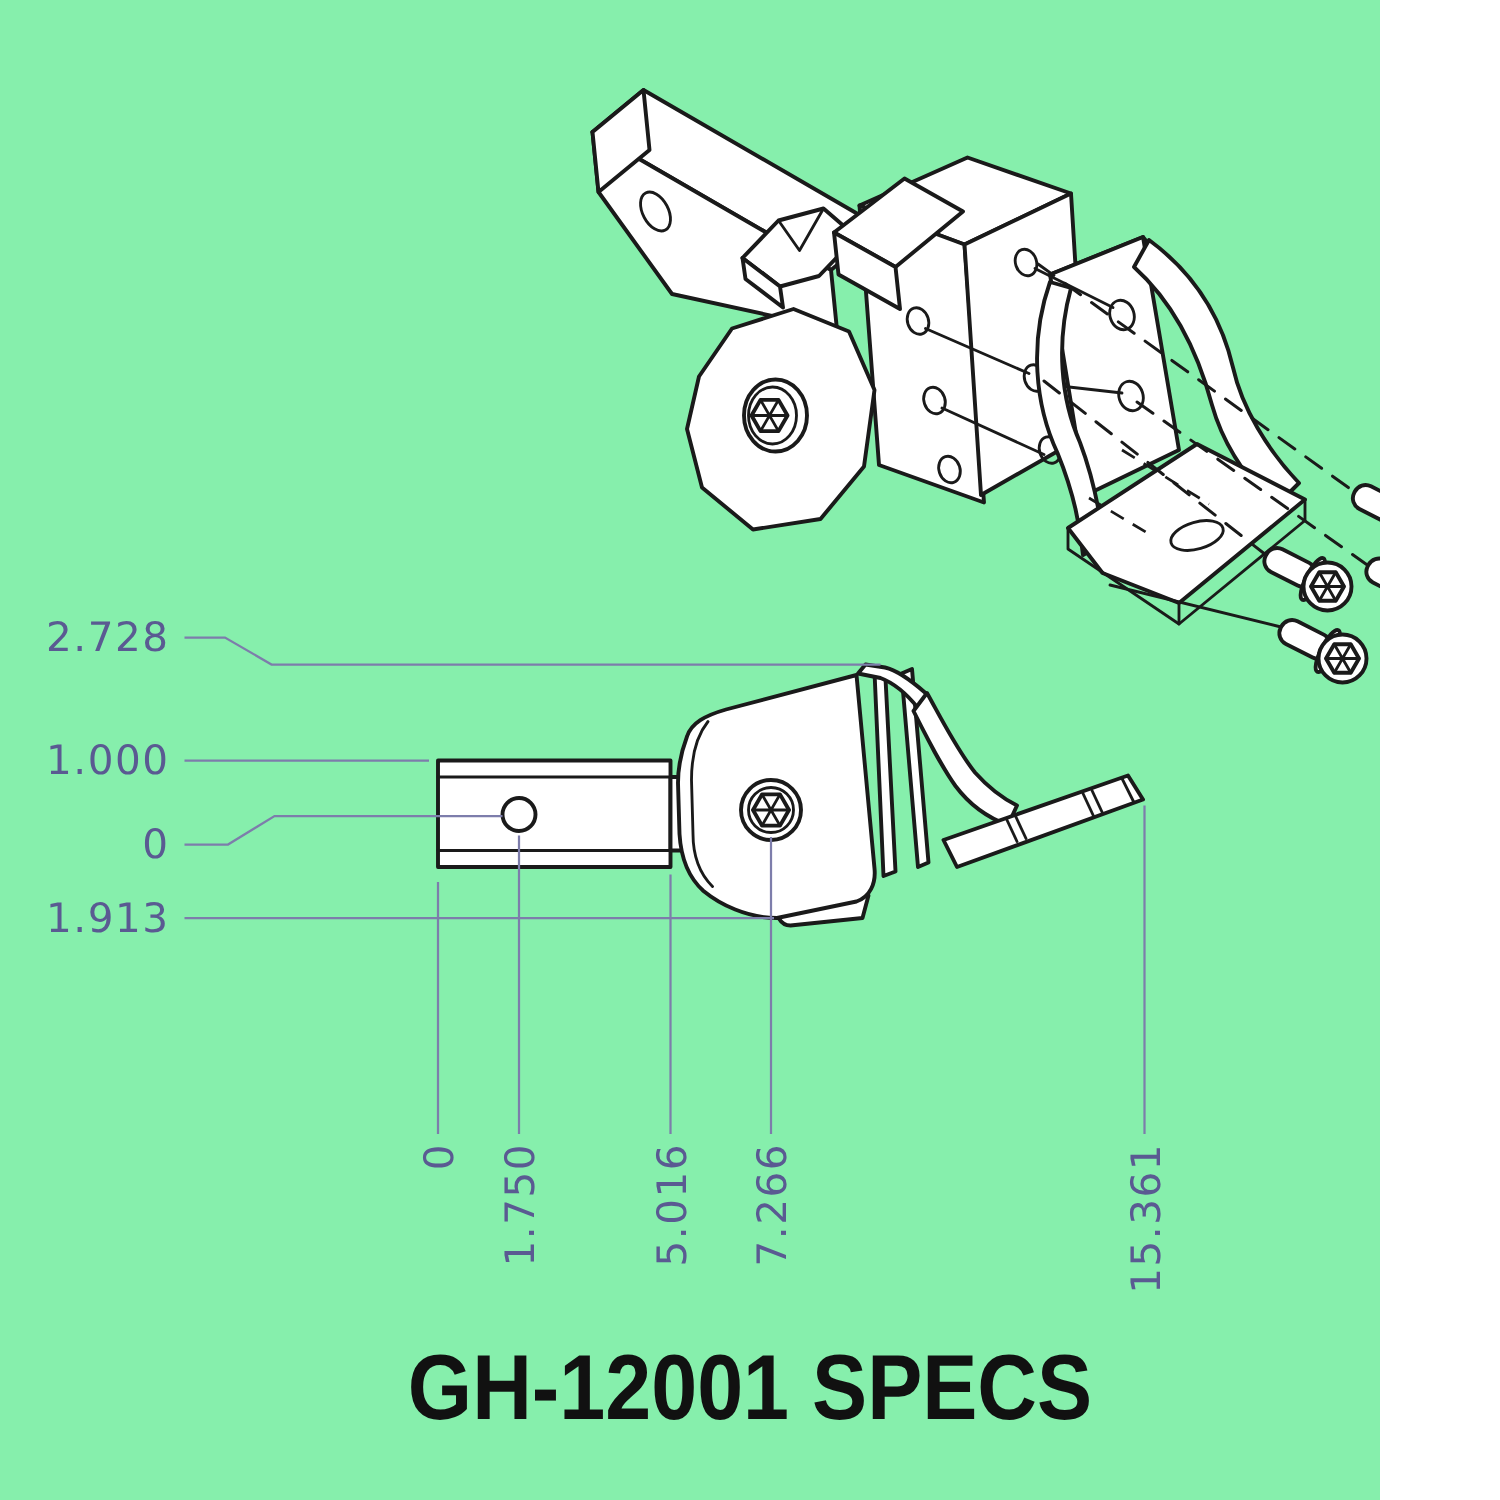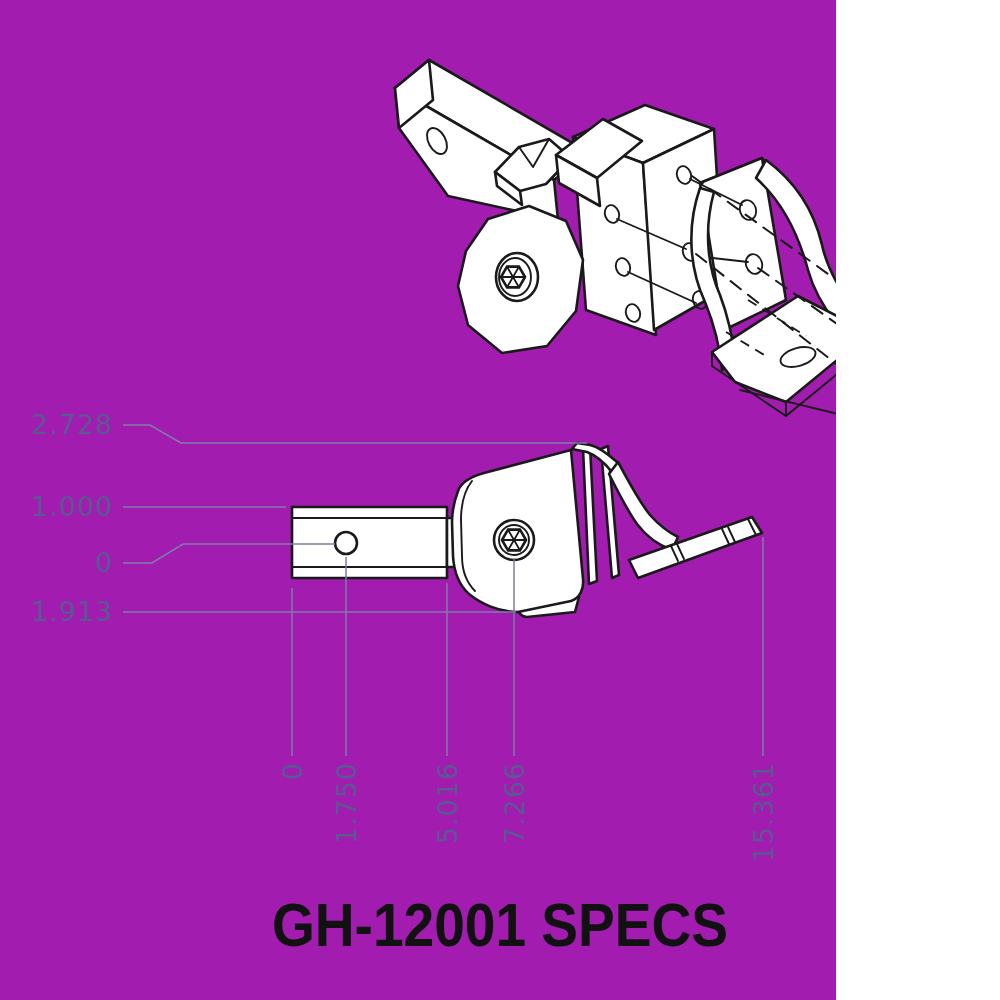--- a/index.html
+++ b/index.html
@@ -1,16 +1,16 @@
 <!DOCTYPE html>
 <html><head>
 <meta charset="utf-8">
 <style>
   html,body{margin:0;padding:0;background:#ffffff;}
-  #stage{position:relative;width:836px;height:1000px;background:#a21caf;overflow:hidden;
+  #stage{position:relative;width:920px;height:1000px;background:#86efac;overflow:hidden;
          font-family:"DejaVu Sans","Liberation Sans",sans-serif;}
   svg{position:absolute;left:0;top:0;}
   .w{fill:#ffffff;stroke:#1a1a1a;stroke-width:2.6;stroke-linejoin:round;stroke-linecap:round;}
   .t{fill:none;stroke:#1a1a1a;stroke-width:1.9;stroke-linejoin:round;stroke-linecap:round;}
   .b{fill:none;stroke:#1a1a1a;stroke-width:2.6;stroke-linejoin:round;stroke-linecap:round;}
   .dash{fill:none;stroke:#1a1a1a;stroke-width:2;stroke-dasharray:13 9;stroke-linecap:round;}
   .dash2{fill:none;stroke:#1a1a1a;stroke-width:1.8;stroke-dasharray:10 7;}
   .dim{fill:none;stroke:#7d7dab;stroke-width:1.5;}
   .dtxt{font-family:"DejaVu Sans","Liberation Sans",sans-serif;font-size:27px;fill:#5a5a92;letter-spacing:1px;}
   .ttl{font-family:"Liberation Sans","DejaVu Sans",sans-serif;font-size:58px;font-weight:900;fill:#111111;letter-spacing:0px;}

